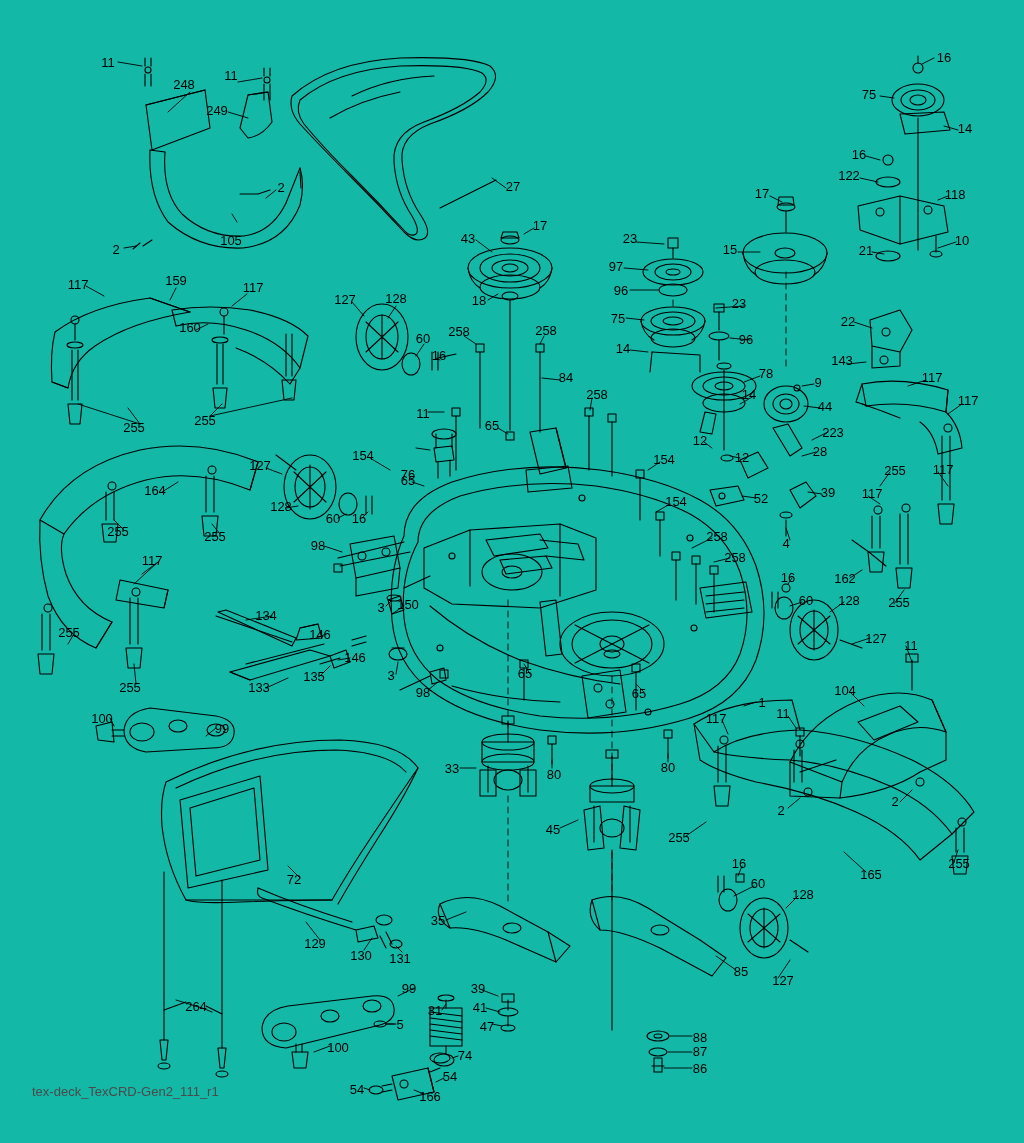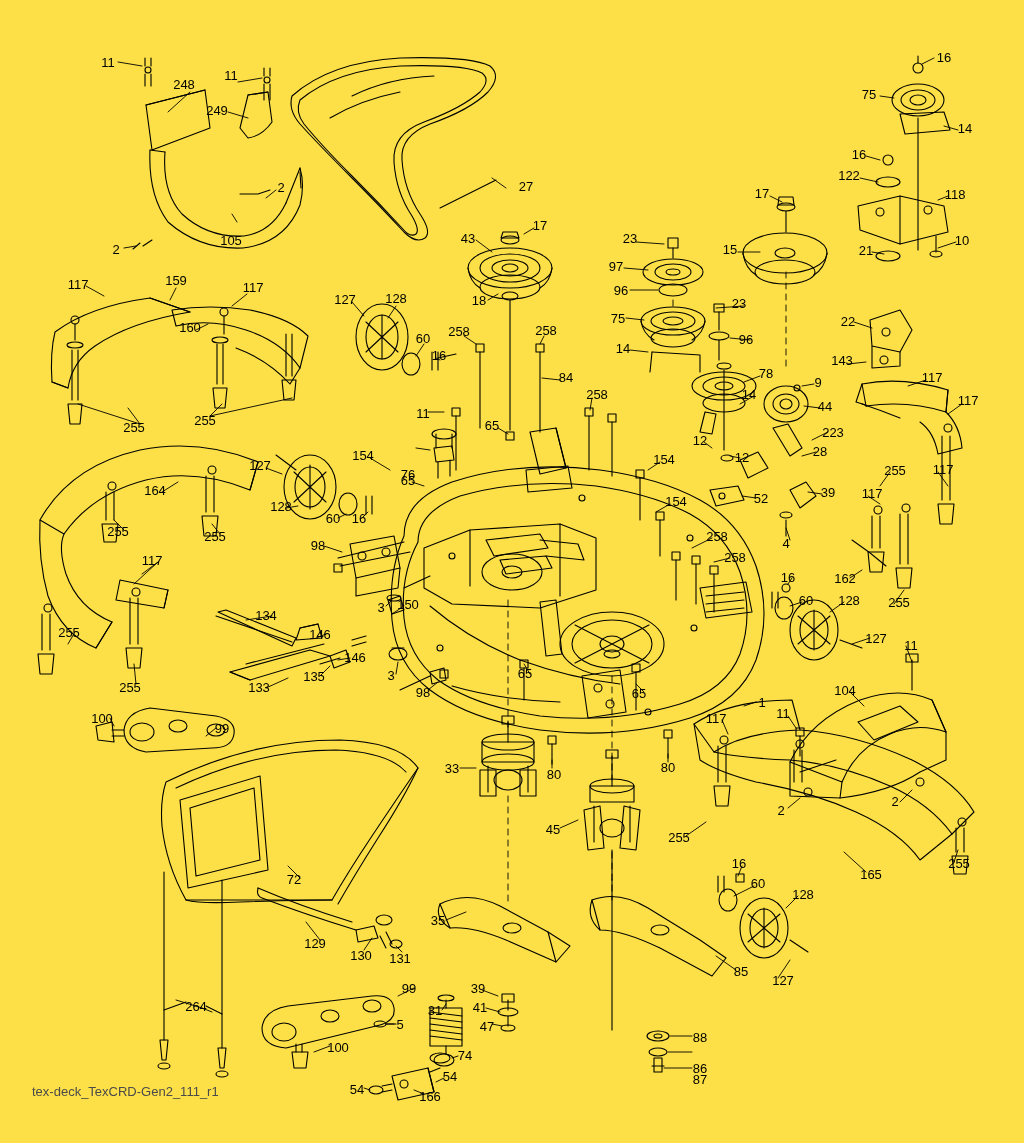--- a/index.html
+++ b/index.html
@@ -7,21 +7,21 @@
     padding: 0;
     background: #ffffff;
   }
   body {
     font-family: "Liberation Sans", sans-serif;
   }
   #sheet {
     position: relative;
     width: 1024px;
     height: 1143px;
-    background: #fde047;
+    background: #14b8a6;
     overflow: hidden;
   }
   #artwork {
     position: absolute;
     left: 0; top: 0;
     width: 1024px;
     height: 1143px;
   }
   .callout {
     position: absolute;
@@ -684,21 +684,21 @@
       <div class="callout" style="left: 108px; top: 62px;">11</div>
       <div class="callout" style="left: 184px; top: 84px;">248</div>
       <div class="callout" style="left: 231px; top: 75px;">11</div>
       <div class="callout" style="left: 217px; top: 110px;">249</div>
       <div class="callout" style="left: 944px; top: 57px;">16</div>
       <div class="callout" style="left: 869px; top: 94px;">75</div>
       <div class="callout" style="left: 965px; top: 128px;">14</div>
       <div class="callout" style="left: 859px; top: 154px;">16</div>
       <div class="callout" style="left: 849px; top: 175px;">122</div>
       <div class="callout" style="left: 955px; top: 194px;">118</div>
-      <div class="callout" style="left: 513px; top: 186px; margin-left: 13px;">27</div>
+      <div class="callout" style="left: 513px; top: 186px;">27</div>
       <div class="callout" style="left: 762px; top: 193px;">17</div>
       <div class="callout" style="left: 281px; top: 187px;">2</div>
       <div class="callout" style="left: 231px; top: 240px;">105</div>
       <div class="callout" style="left: 116px; top: 249px;">2</div>
       <div class="callout" style="left: 540px; top: 225px;">17</div>
       <div class="callout" style="left: 468px; top: 238px;">43</div>
       <div class="callout" style="left: 630px; top: 238px;">23</div>
       <div class="callout" style="left: 730px; top: 249px;">15</div>
       <div class="callout" style="left: 866px; top: 250px;">21</div>
       <div class="callout" style="left: 962px; top: 240px;">10</div>
@@ -805,21 +805,21 @@
       <div class="callout" style="left: 783px; top: 980px;">127</div>
       <div class="callout" style="left: 741px; top: 971px;">85</div>
       <div class="callout" style="left: 409px; top: 988px;">99</div>
       <div class="callout" style="left: 478px; top: 988px;">39</div>
       <div class="callout" style="left: 435px; top: 1010px;">31</div>
       <div class="callout" style="left: 480px; top: 1007px;">41</div>
       <div class="callout" style="left: 487px; top: 1026px;">47</div>
       <div class="callout" style="left: 400px; top: 1024px;">5</div>
       <div class="callout" style="left: 196px; top: 1006px;">264</div>
       <div class="callout" style="left: 700px; top: 1037px;">88</div>
-      <div class="callout" style="left: 700px; top: 1051px; margin-top: 28px;">87</div>
+      <div class="callout" style="left: 700px; top: 1051px;">87</div>
       <div class="callout" style="left: 700px; top: 1068px;">86</div>
       <div class="callout" style="left: 338px; top: 1047px;">100</div>
       <div class="callout" style="left: 465px; top: 1055px;">74</div>
       <div class="callout" style="left: 450px; top: 1076px;">54</div>
       <div class="callout" style="left: 357px; top: 1089px;">54</div>
       <div class="callout" style="left: 430px; top: 1096px;">166</div>
     </div>
 
   <div id="caption">tex-deck_TexCRD-Gen2_111_r1</div>
 

